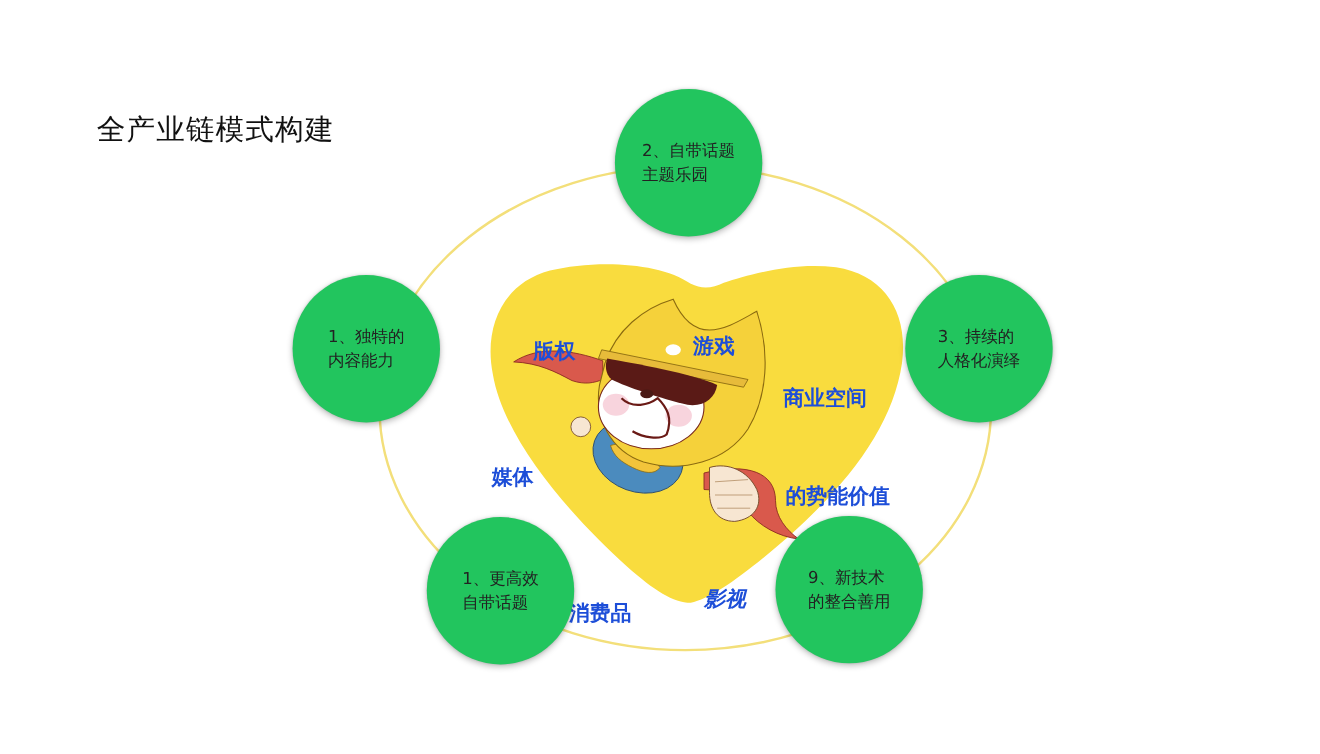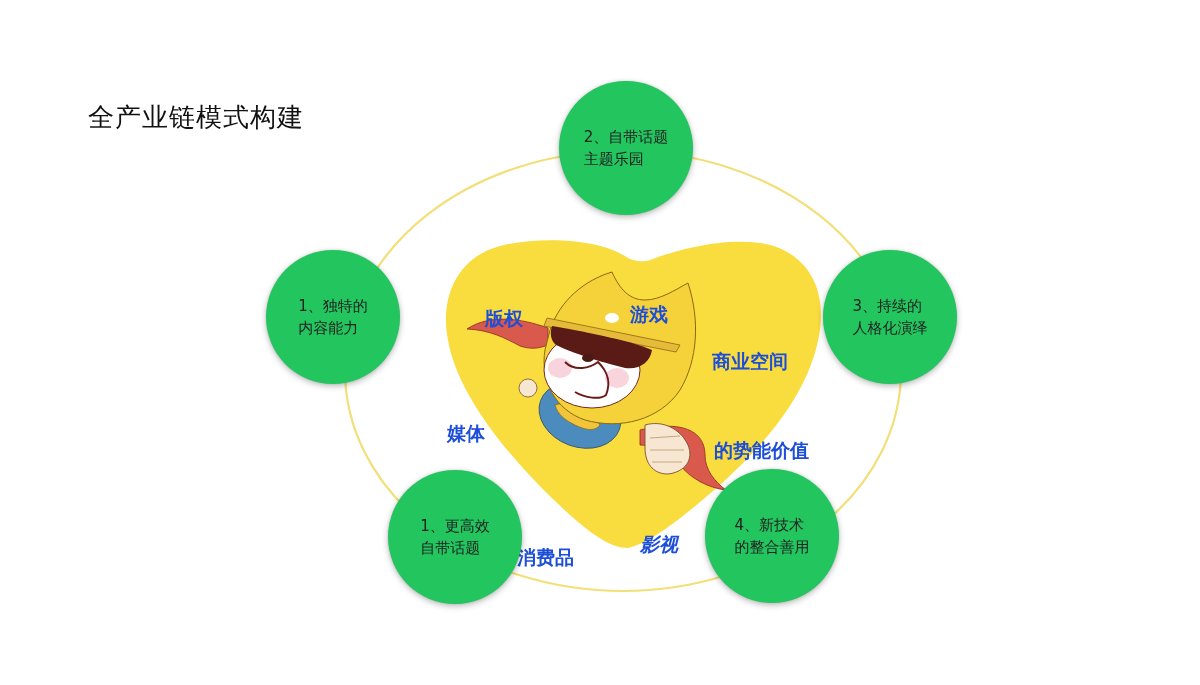--- a/index.html
+++ b/index.html
@@ -105,21 +105,21 @@
 
 <div class="node" style="left:823px; top:250px;justify-content:center;">
   <div class="node-text">
     <span>3、持续的</span>
     <span>人格化演绎</span>
   </div>
 </div>
 
 <div class="node" style="left:705px; top:469px;">
   <div class="node-text">
-    <span>4、新技术</span>
+    <span>9、新技术</span>
     <span>的整合善用</span>
   </div>
 </div>
 
 <div class="node" style="left:388px; top:470px;">
   <div class="node-text">
     <span>1、更高效</span>
     <span>自带话题</span>
   </div>
 </div>

